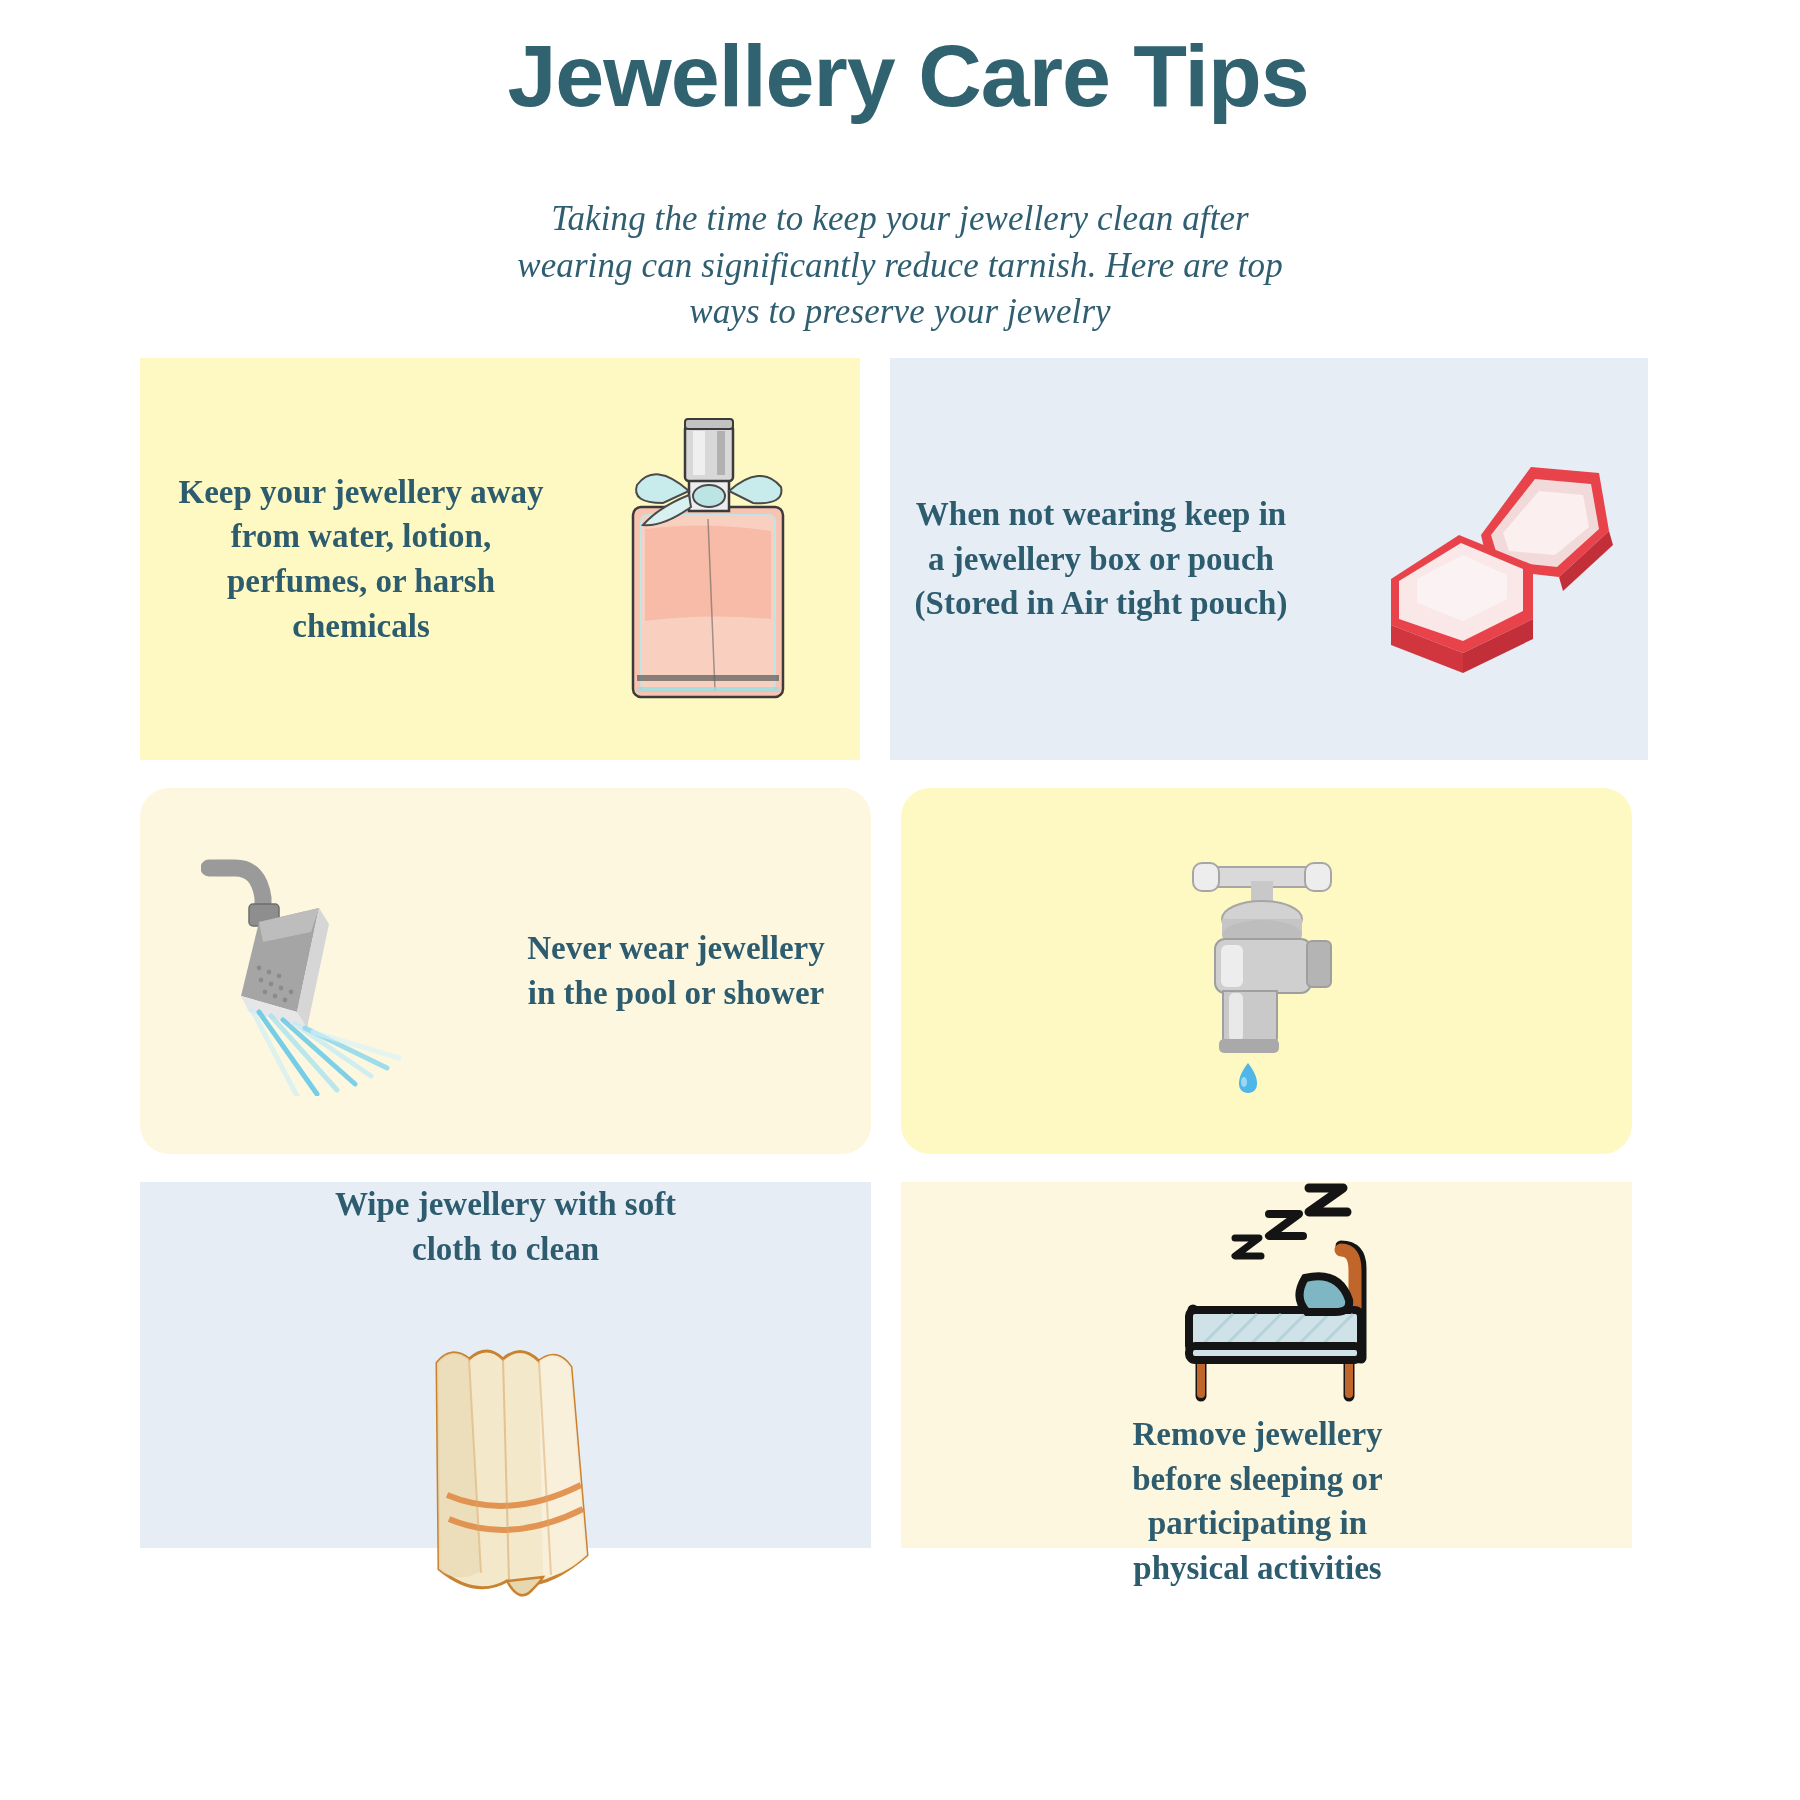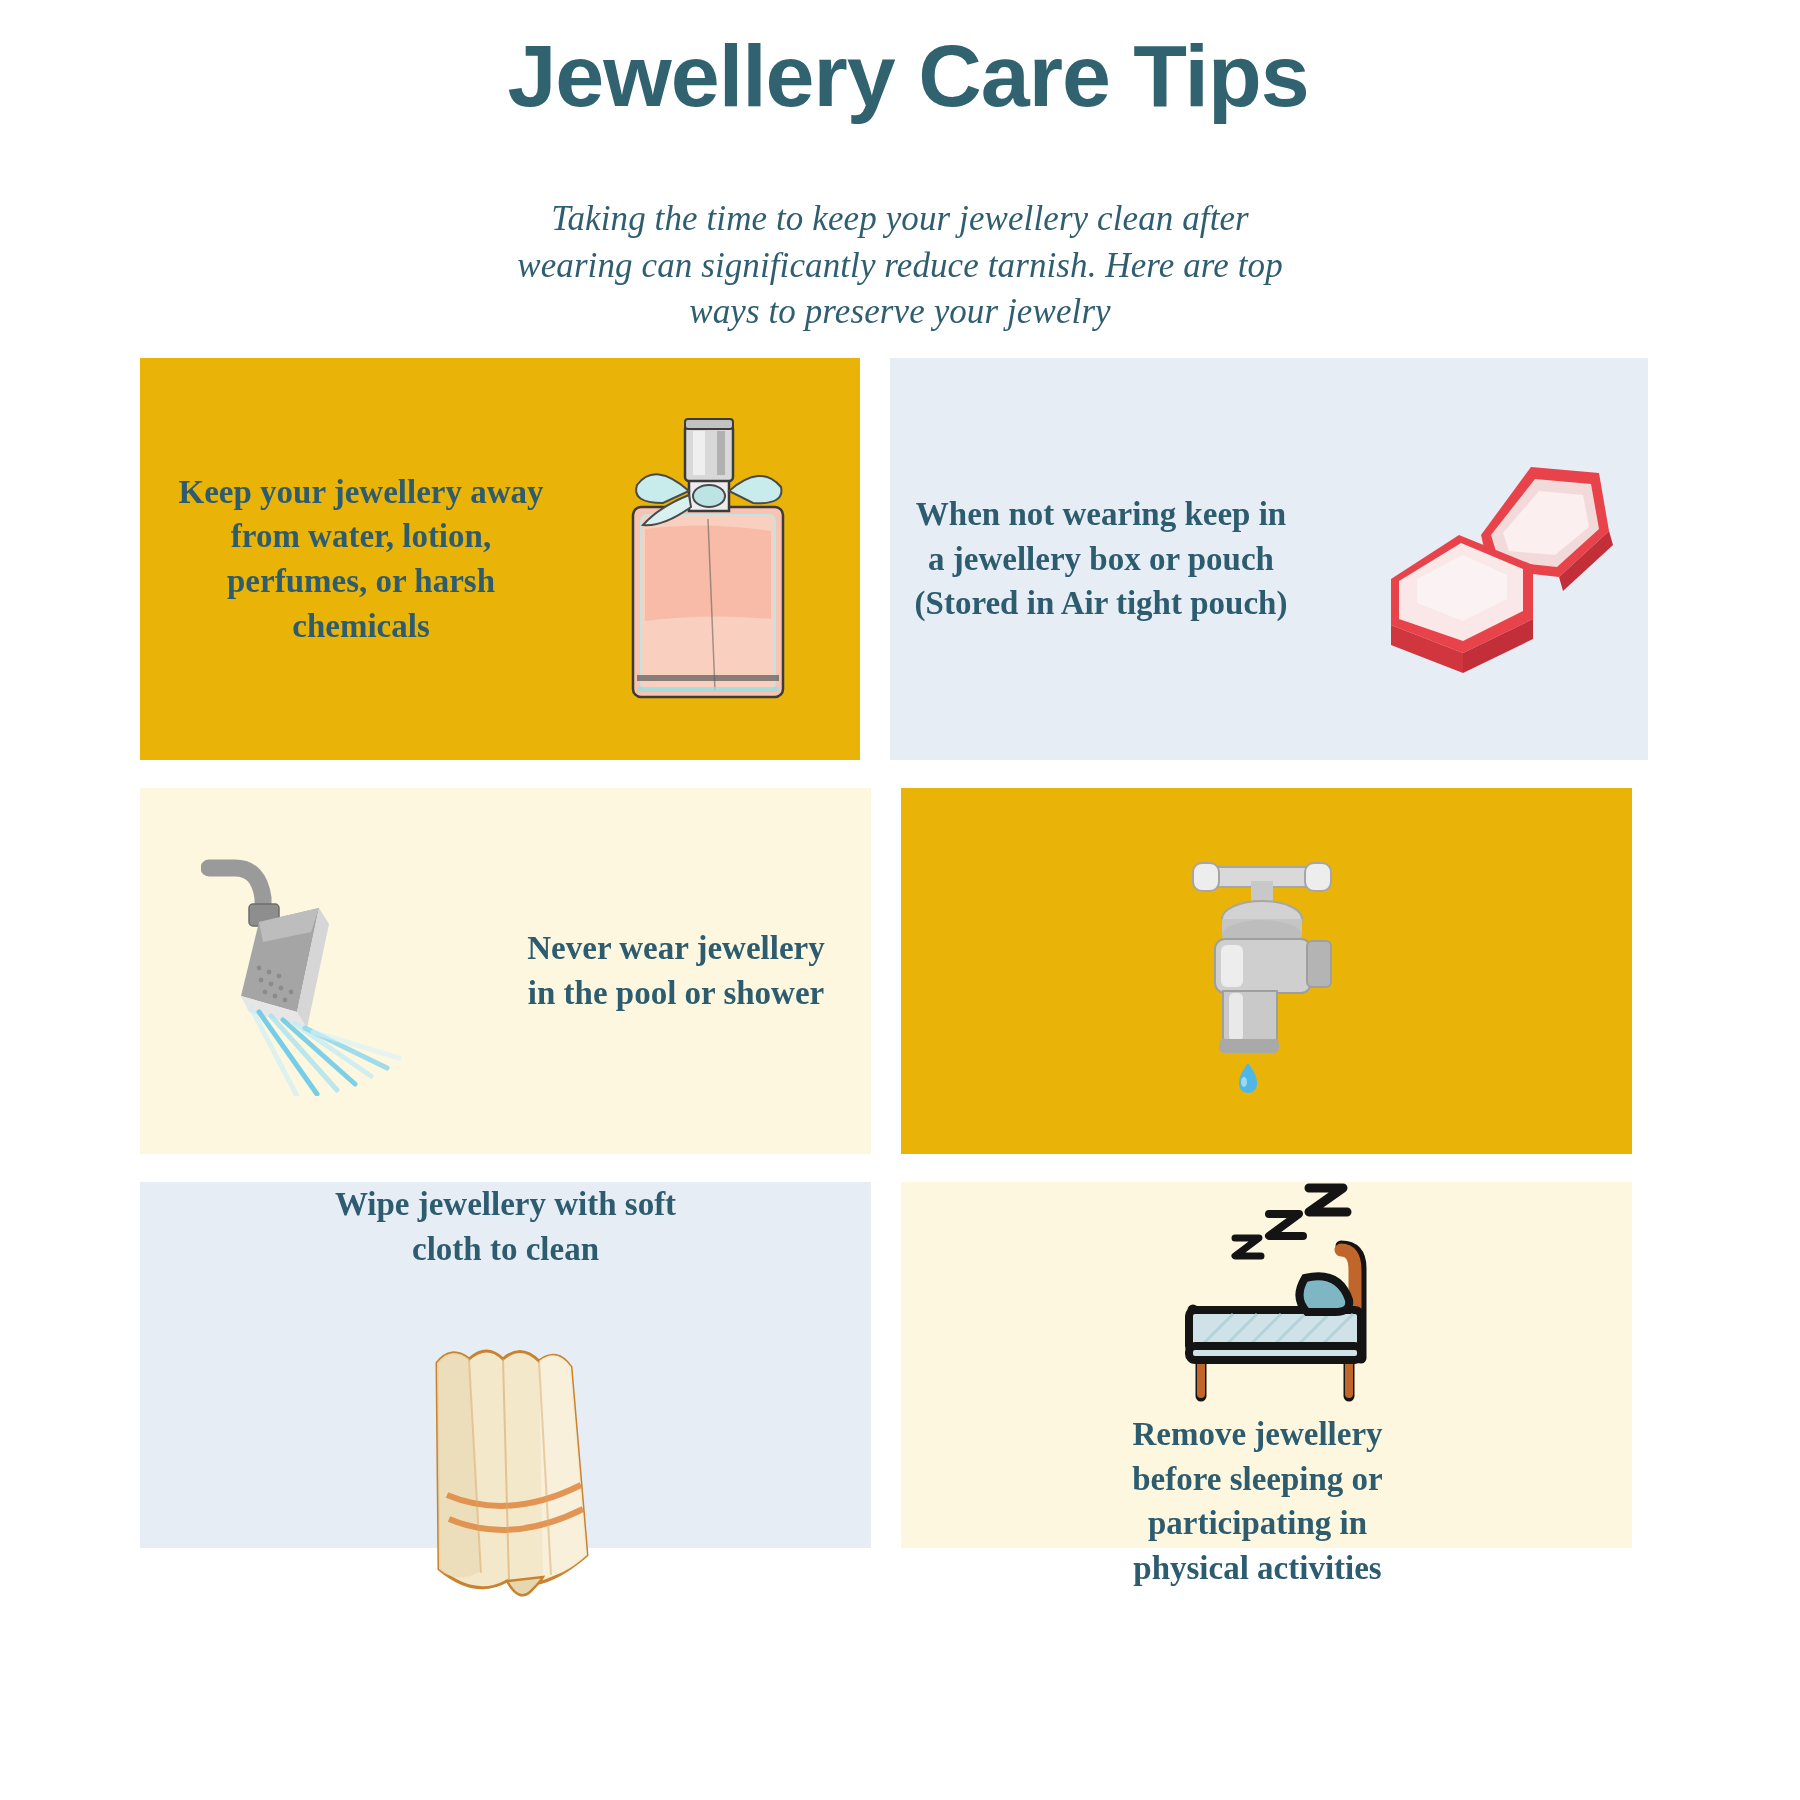--- a/index.html
+++ b/index.html
@@ -69,24 +69,24 @@
 
   .card {
     position: relative;
     flex: 1 1 0;
     display: flex;
     align-items: center;
     overflow: visible;
   }
 
   .card.h-row1 { height: 402px; }
-  .card.h-row2 { height: 366px; }
+  .card.h-row2 { height: 366px; border-radius: 29px; }
   .card.h-row3 { height: 366px; flex-direction: column; }
 
-  .card-bg-pink   { background: #eab308; }
+  .card-bg-pink   { background: #fef9c3; }
   .card-bg-blue   { background: #E6EDF5; gap: 48px; }
   .card-bg-yellow { background: #FDF7E0; }
 
   .card-text {
     font-family: "Liberation Serif", "DejaVu Serif", serif;
     font-weight: bold;
     font-size: 33px;
     line-height: 1.35;
     color: #2D5C6F;
     text-align: center;

